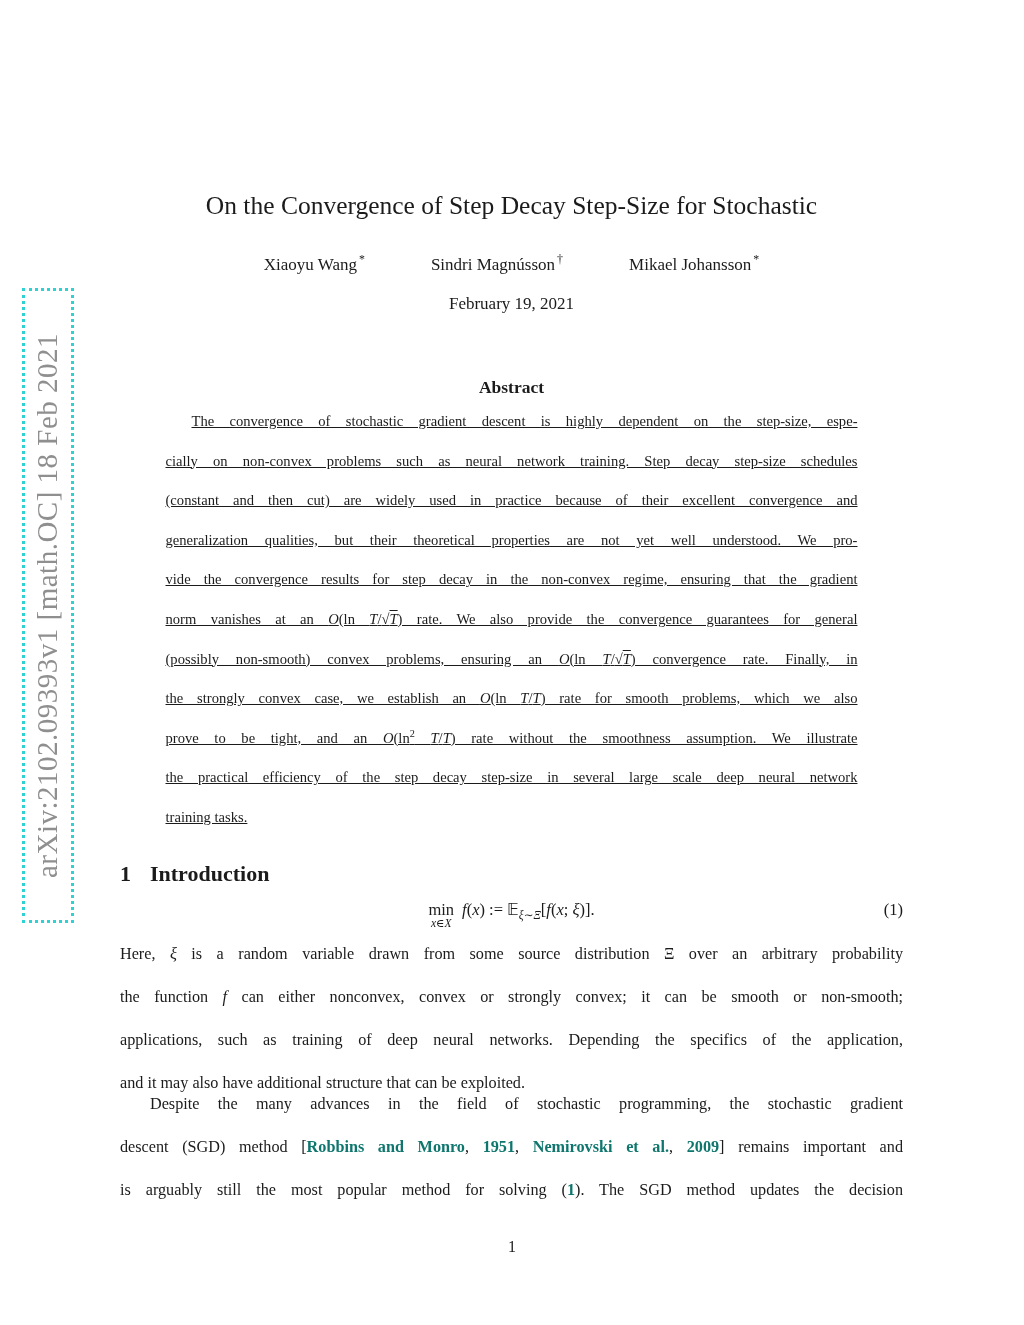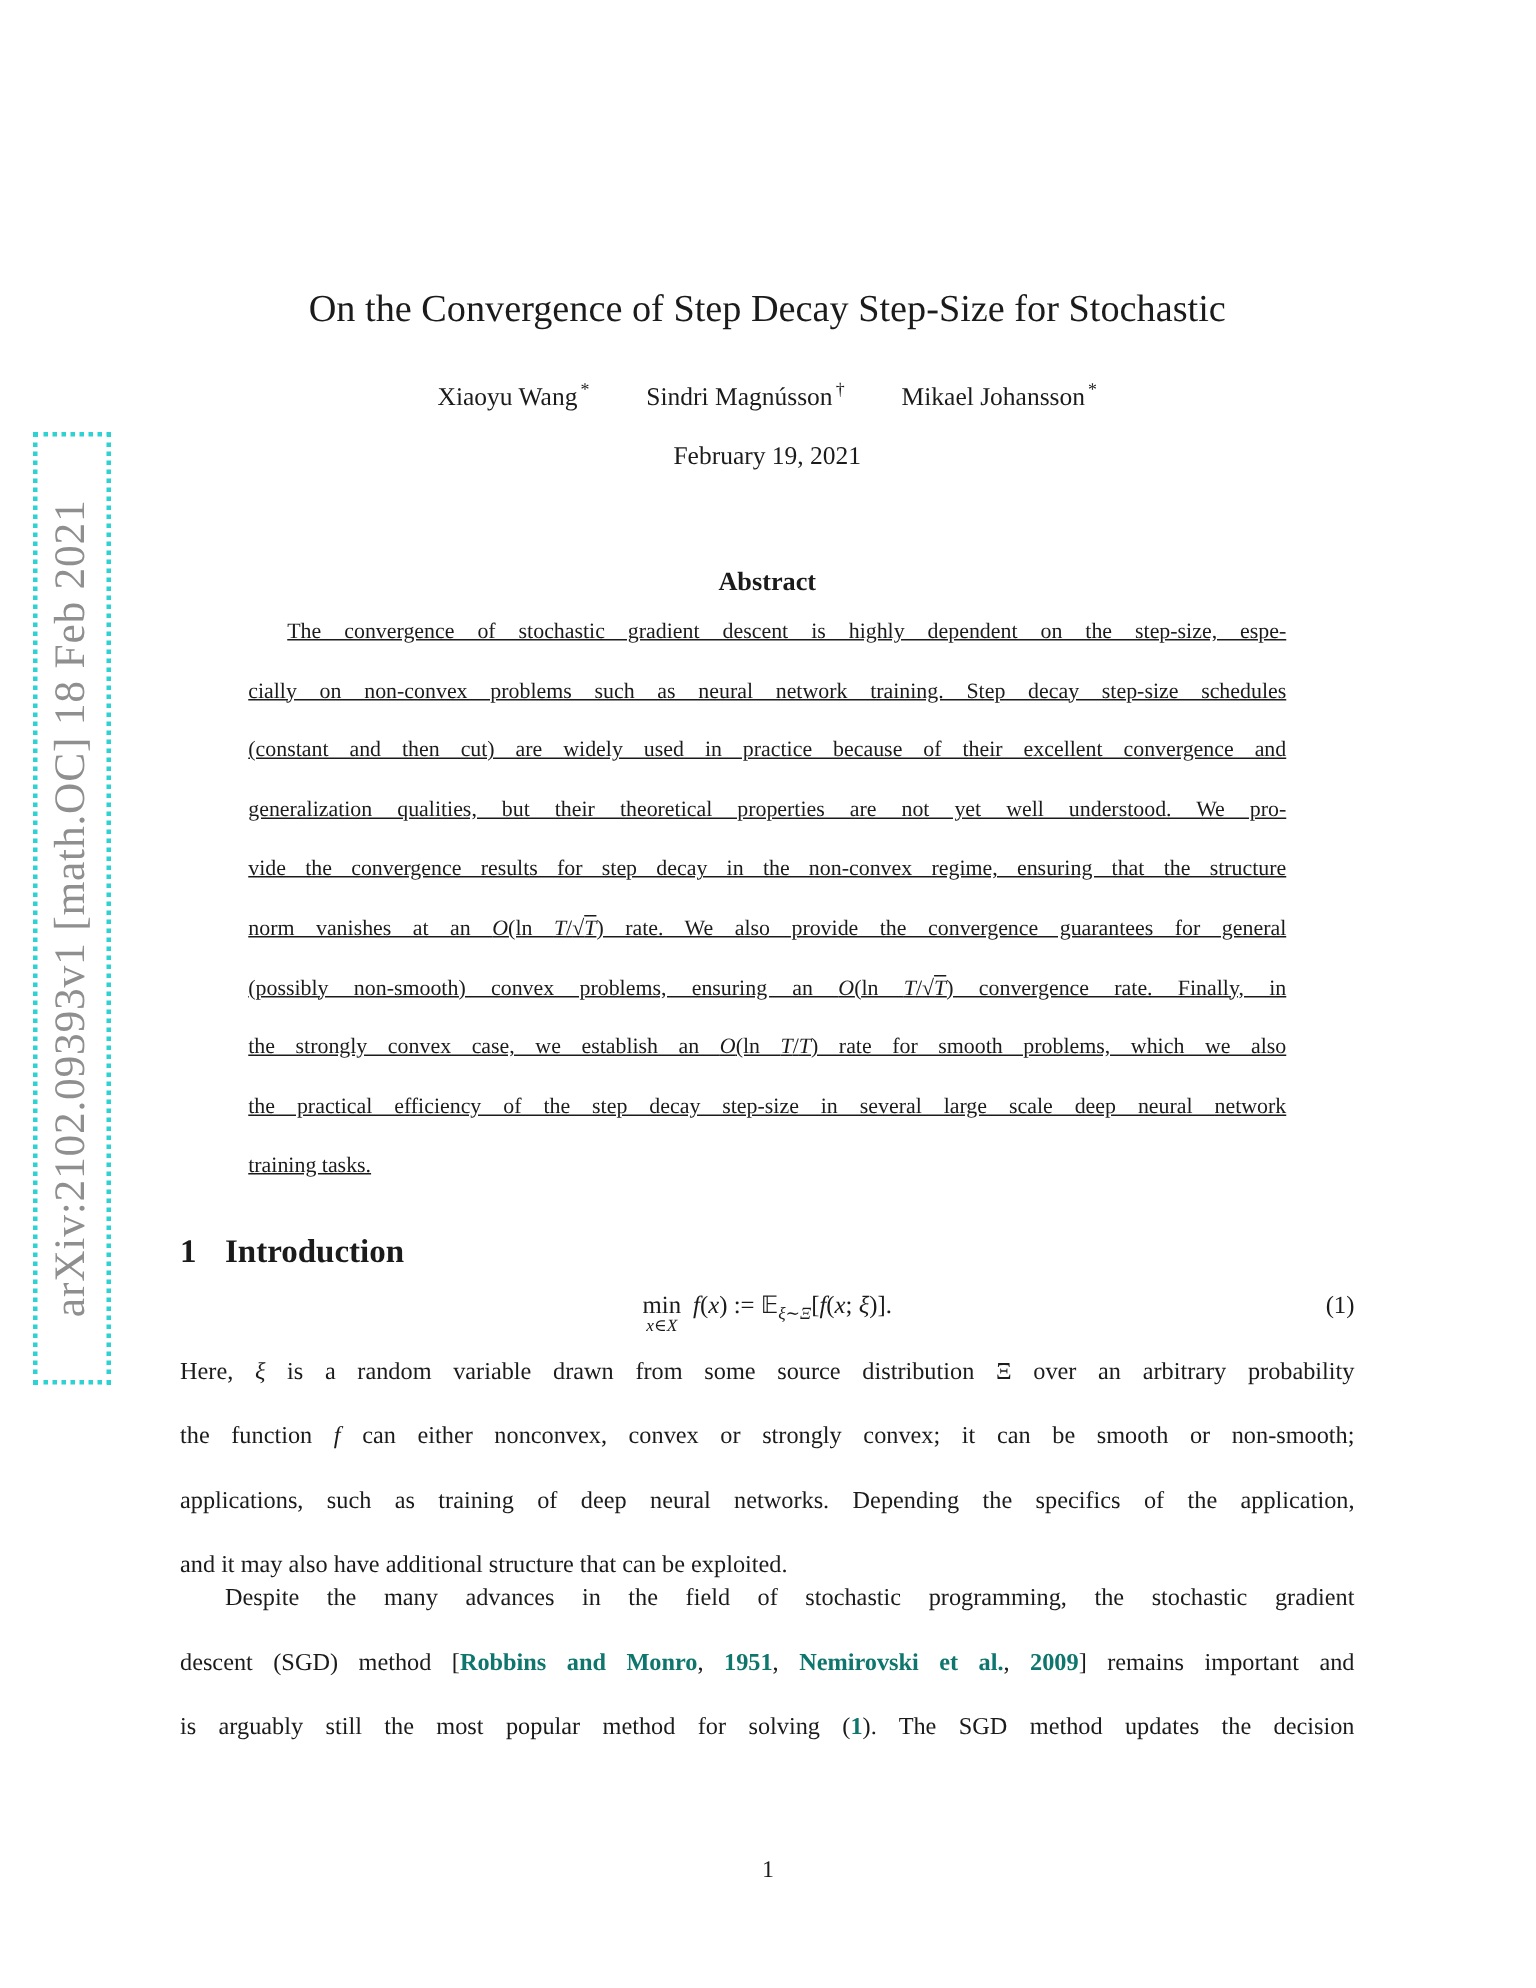--- a/index.html
+++ b/index.html
@@ -13,21 +13,21 @@
   .wm-box{
     width:635px;height:52px;box-sizing:border-box;
     transform:rotate(-90deg) translate(-635px,0);transform-origin:top left;
     border:3px dotted #2fd2d2;
     color:#8f8f8f;font-size:29px;line-height:45px;text-align:center;
     letter-spacing:0.5px;white-space:nowrap;
   }
   
   .page-col{position:absolute;left:120px;top:0;width:783px;}
   .title{margin-top:187px;text-align:center;font-size:25.5px;line-height:37px;}
-  .authors{margin-top:31px;display:flex;justify-content:center;gap:38px;font-size:17px;}
+  .authors{margin-top:31px;display:flex;justify-content:center;gap:66px;font-size:17px;}
   .author sup{font-size:70%;line-height:0;padding-left:2px;}
   .date{margin-top:19px;text-align:center;font-size:17px;}
   .abs-head{margin-top:63px;text-align:center;font-size:17.5px;font-weight:bold;}
   .abs-body{margin:14px auto 0;width:692px;font-size:14.6px;line-height:19.8px;text-decoration:underline;}
   .sec-head{margin-top:33px;font-size:22px;font-weight:bold;}
   .sec-head .sec-num{margin-right:19px;}
   .bodytext{font-size:16.2px;line-height:21.5px;}
   .para1{margin-top:25px;}
   
   .tline{text-align:justify;}
@@ -75,24 +75,25 @@
   </div>
 
   <div class="date">February 19, 2021</div>
 
   <div class="abs-head">Abstract</div>
   <div class="abs-body">
       <div class="tline ind"><span class="s-n">The convergence of stochastic gradient descent is highly dependent on the step-size, espe-</span></div>
       <div class="tline"><span class="s-n">cially on non-convex problems such as neural network training. Step decay step-size schedules</span></div>
       <div class="tline"><span class="s-n">(constant and then cut) are widely used in practice because of their excellent convergence and</span></div>
       <div class="tline"><span class="s-n">generalization qualities, but their theoretical properties are not yet well understood. We pro-</span></div>
-      <div class="tline"><span class="s-n">vide the convergence results for step decay in the non-convex regime, ensuring that the structure</span></div>
+      <div class="tline"><span class="s-n">vide the convergence results for step decay in the non-convex regime, ensuring that the gradient</span></div>
       <div class="tline"><span class="s-n">norm vanishes at an </span><span class="s-i">O</span><span class="s-n">(ln </span><span class="s-i">T</span><span class="s-n">/</span><span class="s-n">√</span><span class="s-r">T</span><span class="s-n">) rate. We also provide the convergence guarantees for general</span></div>
       <div class="tline"><span class="s-n">(possibly non-smooth) convex problems, ensuring an </span><span class="s-i">O</span><span class="s-n">(ln </span><span class="s-i">T</span><span class="s-n">/</span><span class="s-n">√</span><span class="s-r">T</span><span class="s-n">) convergence rate. Finally, in</span></div>
       <div class="tline"><span class="s-n">the strongly convex case, we establish an </span><span class="s-i">O</span><span class="s-n">(ln </span><span class="s-i">T</span><span class="s-n">/</span><span class="s-i">T</span><span class="s-n">) rate for smooth problems, which we also</span></div>
+      <div class="tline"><span class="s-n">prove to be tight, and an </span><span class="s-i">O</span><span class="s-n">(ln</span><span class="s-sup">2</span><span class="s-n"> </span><span class="s-i">T</span><span class="s-n">/</span><span class="s-i">T</span><span class="s-n">) rate without the smoothness assumption. We illustrate</span></div>
       <div class="tline"><span class="s-n">the practical efficiency of the step decay step-size in several large scale deep neural network</span></div>
       <div class="tline last"><span class="s-n">training tasks.</span></div>
     </div>
 
   <div class="sec-head">
     <span class="sec-num">1</span><span>Introduction</span>
   </div>
 
 
   <div class="eqrow eq1">

